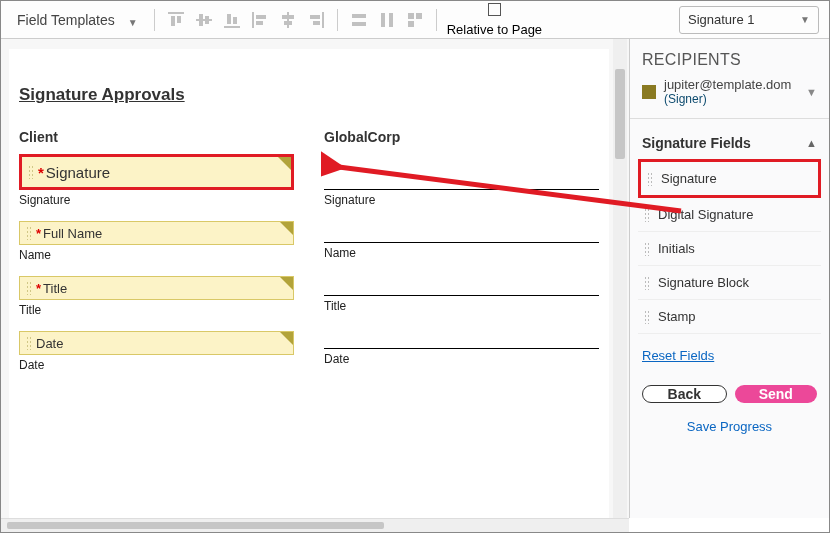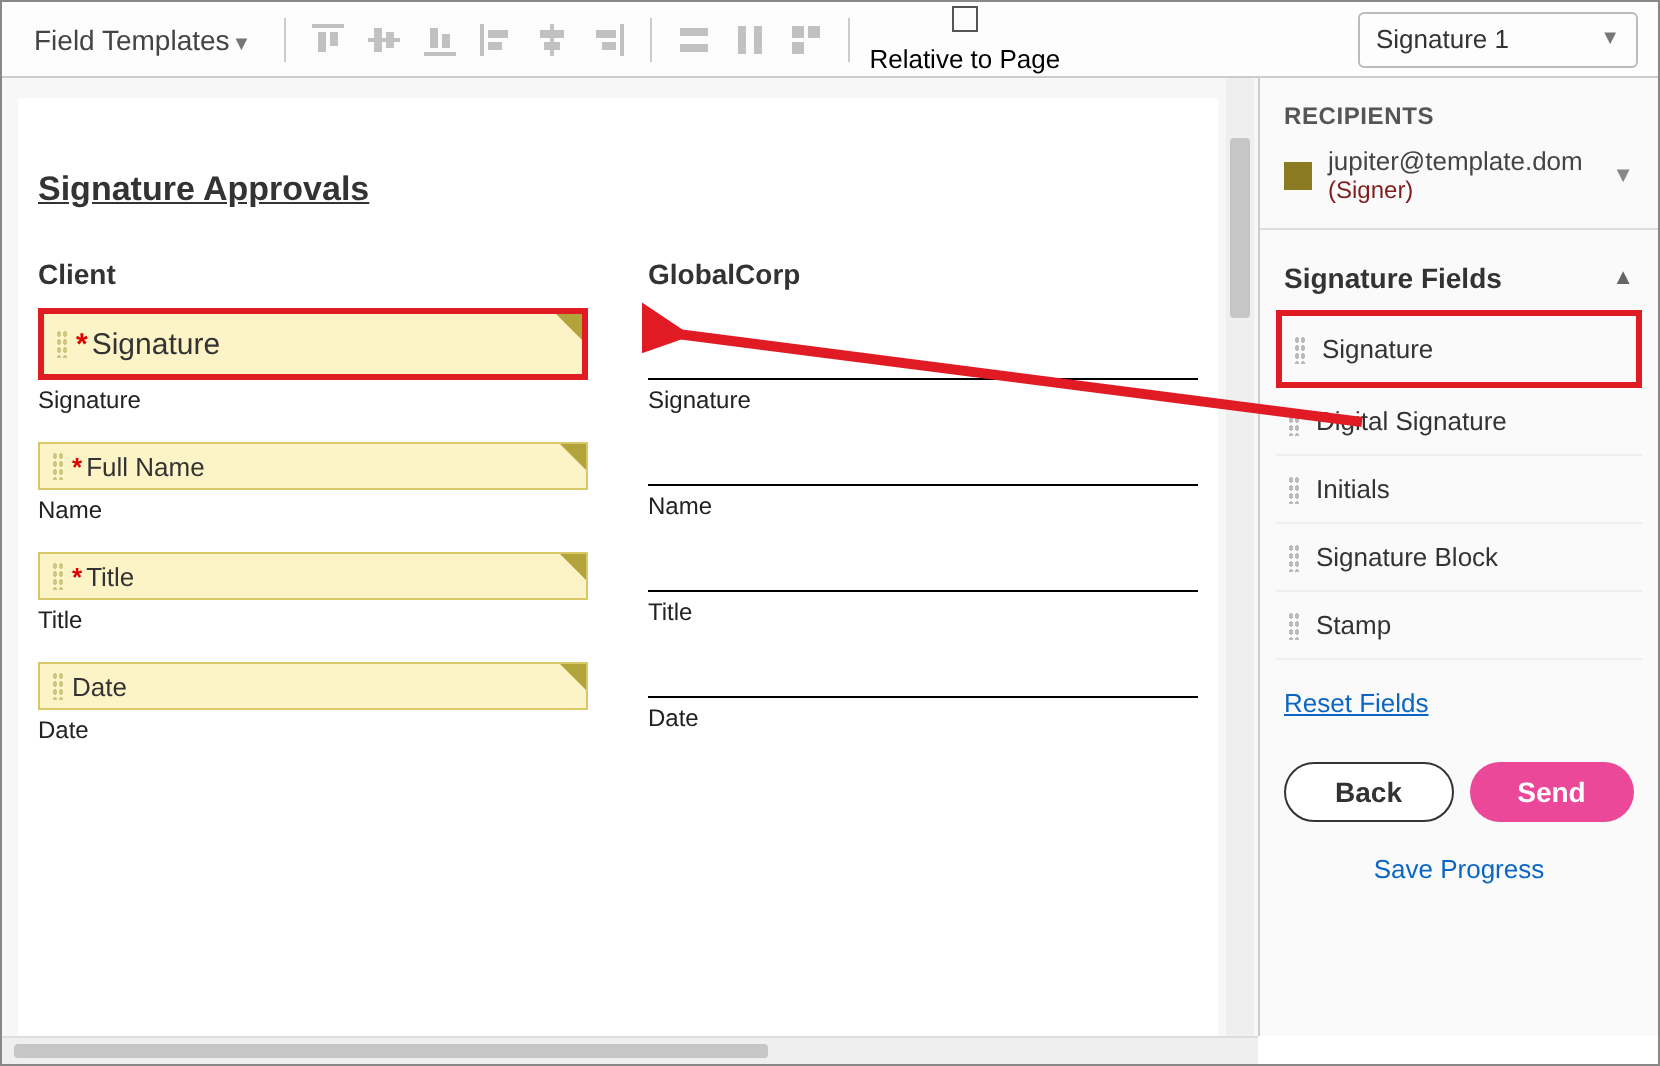--- a/index.html
+++ b/index.html
@@ -21,21 +21,21 @@
     border-bottom: 1px solid #ccc;
     display: flex;
     align-items: center;
     padding: 0 10px;
     gap: 6px;
     background: #fdfdfd;
   }
   .toolbar .ft-dropdown {
     display: flex;
     align-items: flex-end;
-    gap: 1px;
+    gap: 13px;
     padding: 4px 6px;
     cursor: pointer;
     font-size: 14px;
     color: #444;
   }
   .toolbar .chev { font-size: 10px; color: #777; }
   .toolbar .sep {
     width: 1px; height: 22px; background: #ccc; margin: 0 4px;
   }
   .toolbar .ibtn {
@@ -140,34 +140,34 @@
   }
   
   .panel {
     width: 200px;
     border-left: 1px solid #ccc;
     background: #fafafb;
     display: flex; flex-direction: column;
     padding-bottom: 8px;
   }
   .panel .sec-title {
-    font-size: 12px; font-weight: bold; color: #555;
+    font-size: 16px; font-weight: normal; color: #555;
     padding: 12px 12px 6px;
     letter-spacing: .3px;
   }
   .panel .recip {
     display: flex; align-items: center; gap: 8px;
     padding: 2px 12px 8px;
     cursor: pointer;
   }
   .panel .recip .sw {
     width: 14px; height: 14px; background: #8a7a22;
   }
   .panel .recip .info { flex:1; font-size: 13px; color: #444; }
-  .panel .recip .info .role { font-size: 12px; color: #7f1d1d; }
+  .panel .recip .info .role { font-size: 12px; color: #0c4a6e; }
   .panel .recip .car { font-size: 11px; color: #888; }
   .panel .hr { height:1px; background:#ddd; margin: 4px 0; }
   .panel .cat {
     display:flex; align-items:center; justify-content:space-between;
     padding: 12px 12px 8px; font-size: 14px; color:#333; font-weight: bold;
     cursor:pointer;
   }
   .panel .cat .car { font-size: 11px; color:#666; }
   .panel .fields { padding: 0 8px; }
   .panel .pf {
@@ -193,21 +193,21 @@
     margin: 0 10px;
     cursor: pointer;
   }
   .panel .savetpl .cb {
     width:12px; height:12px; border:1.5px solid #555; background:#fff;
   }
   .panel .actions {
     display:flex; gap:8px; padding: 14px 12px 6px;
   }
   .panel .btn {
-    flex:1; height: 30px; border-radius: 16px;
+    flex:1; height: 18px; border-radius: 16px;
     display:flex; align-items:center; justify-content:center;
     font-size: 14px; cursor:pointer;
   }
   .panel .btn.back { border: 1.5px solid #333; background:#fff; color:#333; font-weight:bold; }
   .panel .btn.send { background:#ec4899; color:#fff; font-weight:bold; }
   .panel .saveprog { text-align:center; color:#0a66c2; font-size:13px; padding-top:10px; cursor:pointer; }
   .bottom-scroll {
     position:absolute; left:0; right:200px; bottom:0; height:14px;
     background:#efefef; border-top:1px solid #ddd;
   }

